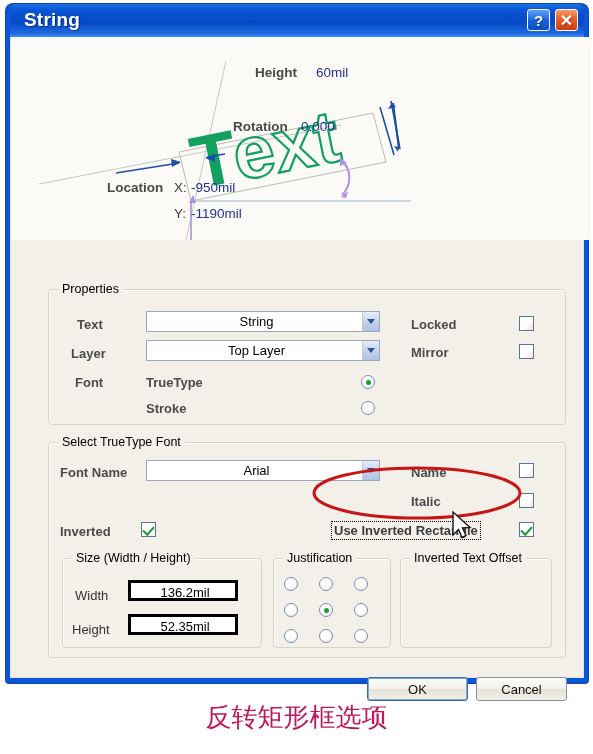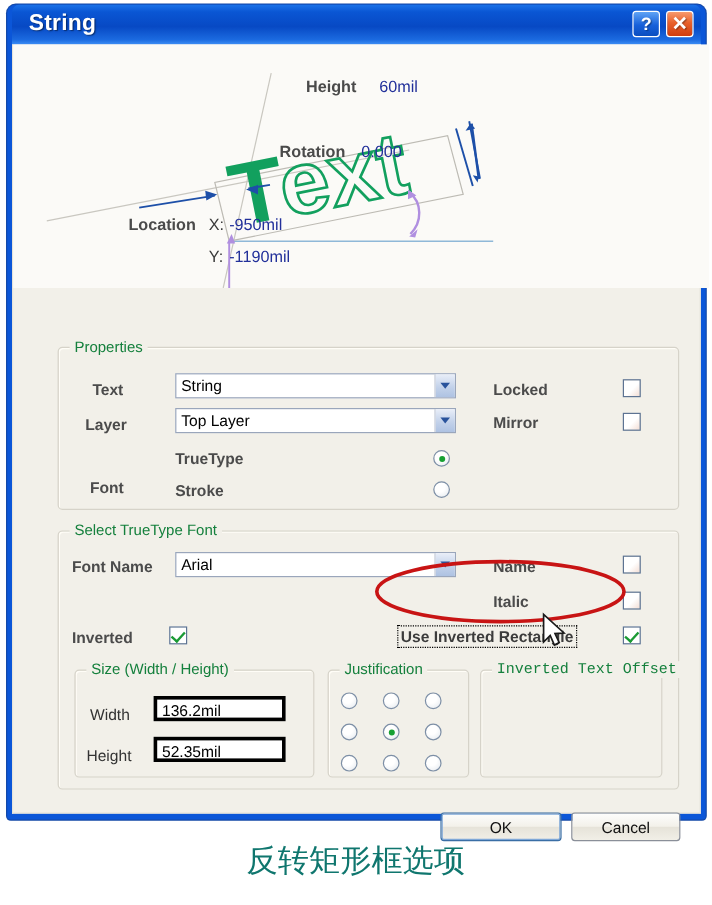--- a/index.html
+++ b/index.html
@@ -18,20 +18,21 @@
 
   
   #dialog {
     position: absolute;
     left: 6px; top: 4px;
     width: 582px; height: 679px;
     background: #0b56d8;
     border-radius: 7px 7px 3px 3px;
     padding: 0 4px 5px 4px;
     box-shadow: 0 0 0 1px #1449a8;
+    text-align: center;
   }
   #titlebar {
     position: relative;
     height: 33px;
     background: linear-gradient(180deg,#1a72e8 0%, #0a56d4 18%, #0749c4 55%, #1b6ae0 88%, #3d8ef5 100%);
     border-radius: 6px 6px 0 0;
   }
   #title-text {
     position: absolute;
     left: 14px; top: 5px;
@@ -88,29 +89,29 @@
     border: 1px solid #d6d3c9;
     border-radius: 4px;
     background: transparent;
     box-shadow: inset 1px 1px 0 #fffdf7;
   }
   .group > .legend {
     position: absolute;
     top: -8px; left: 9px;
     padding: 0 4px;
     background: #f2f0e9;
-    color: #15803d;
+    color: #000000;
     font-size: 12.5px;
     white-space: nowrap;
   }
   #grp-properties { left: 37px; top: 252px; width: 518px; height: 136px; }
   #grp-ttf        { left: 37px; top: 405px; width: 518px; height: 216px; }
   #grp-size       { left: 51px; top: 521px; width: 200px; height: 90px; }
   #grp-just       { left: 262px; top: 521px; width: 118px; height: 90px; }
-  #grp-offset     { left: 389px; top: 521px; width: 152px; height: 90px; font-family: Liberation Mono, monospace; }
+  #grp-offset     { left: 389px; top: 521px; width: 152px; height: 90px; }
 
   
   .flabel {
     position: absolute;
     font-size: 13px;
     font-weight: bold;
     color: #4b4b4b;
     white-space: nowrap;
   }
   .flabel-plain {
@@ -230,21 +231,21 @@
     pointer-events: none;
   }
 
   
   #caption {
     position: absolute;
     left: 0; top: 700px;
     width: 593px;
     text-align: center;
     font-size: 26px;
-    color: #0f766e;
+    color: #be185d;
     font-family: "DejaVu Sans", sans-serif;
   }
 </style>
 </head>
 <body>
 
 <div id="page">
 
   <div id="dialog">
 
@@ -329,21 +330,21 @@
       </div>
 
       <span class="flabel" style="left:60px; top:309px;">Layer</span>
       <div class="combo" style="left:135px; top:303px; width:234px;">
         <span class="cval">Top Layer</span>
         <span class="cbtn">
             <i class="chev"></i>
           </span>
       </div>
 
-      <span class="flabel" style="left:64px; top:338px;margin-top:24px;">Font</span>
+      <span class="flabel" style="left:64px; top:338px;">Font</span>
       <span class="flabel" style="left:135px; top:338px;">TrueType</span>
       <span class="radio sel" style="left:350px; top:338px;"></span>
       <span class="flabel" style="left:135px; top:364px;">Stroke</span>
       <span class="radio" style="left:350px; top:364px;"></span>
 
       <span class="flabel" style="left:400px; top:280px;">Locked</span>
       <span class="checkbox" style="left:508px; top:279px;"></span>
 
       <span class="flabel" style="left:400px; top:308px;">Mirror</span>
       <span class="checkbox" style="left:508px; top:307px;"></span>

